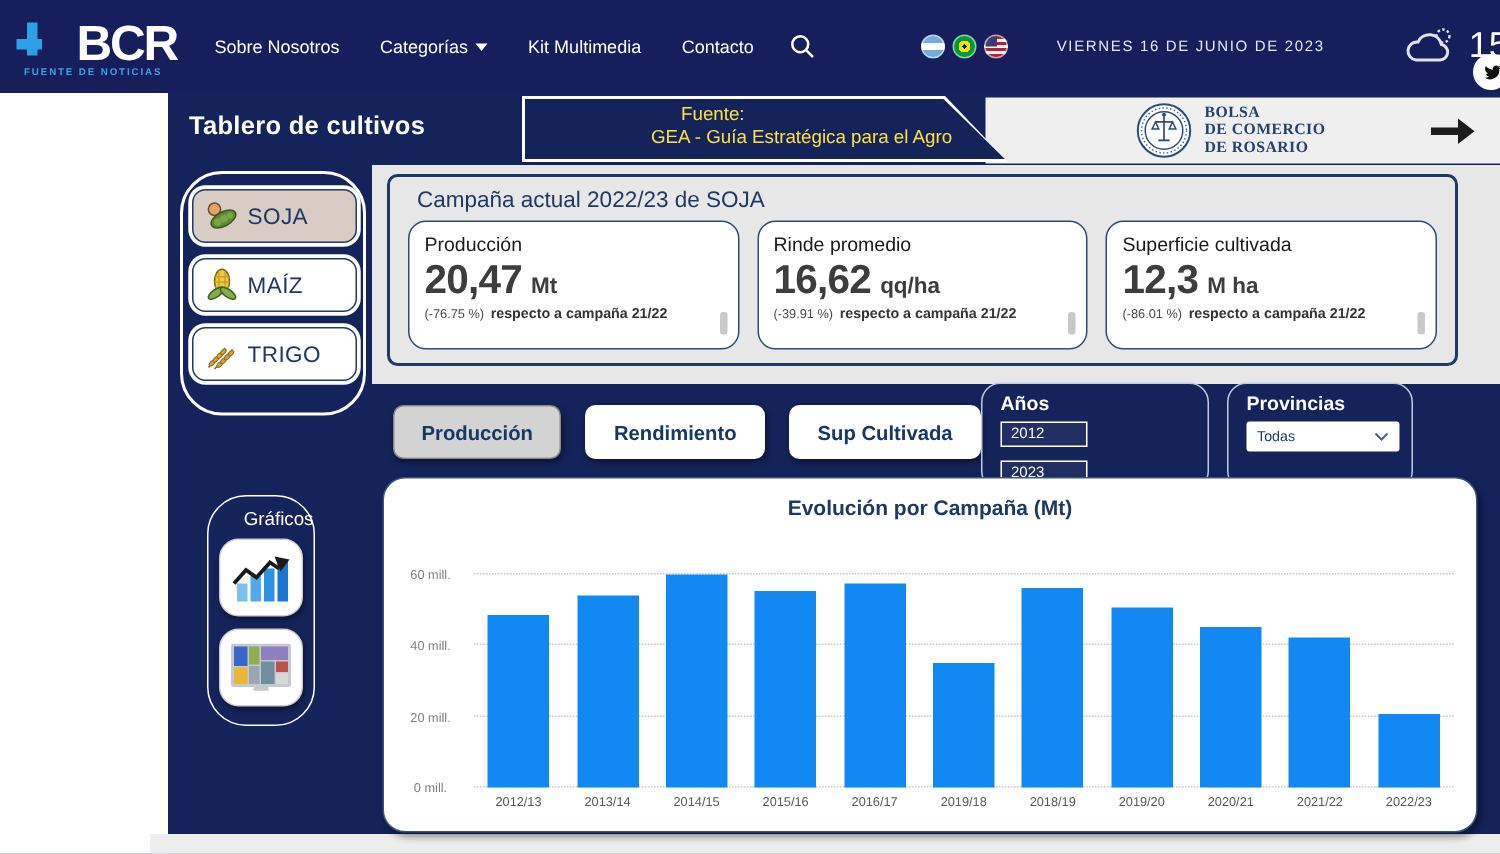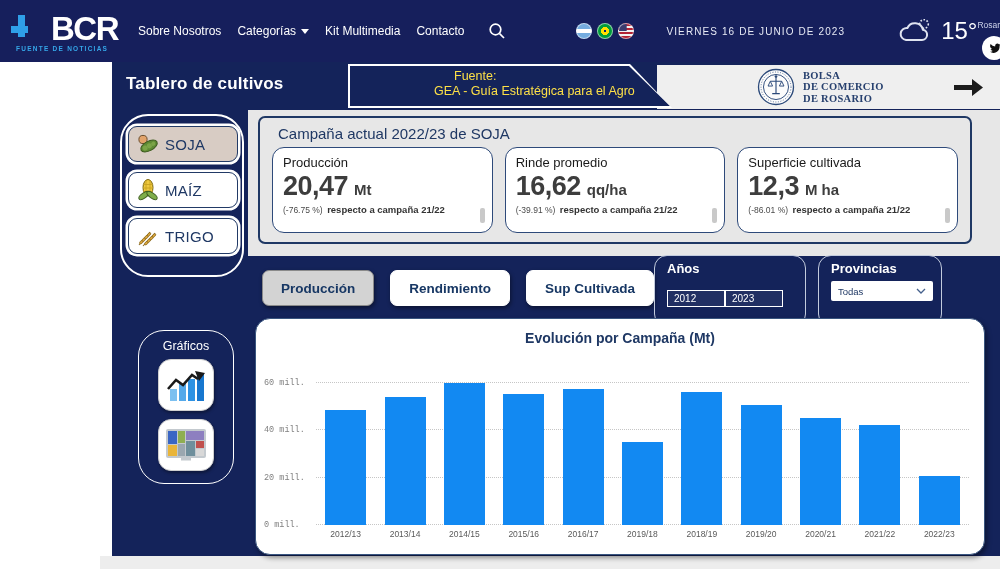--- a/index.html
+++ b/index.html
@@ -10,21 +10,21 @@
   
   .navbar { position:absolute; left:0; top:0; width:1000px; height:62px;
             background:#161f5c; display:flex; align-items:center; padding-left:10px; }
   .logo { width:108px; cursor:pointer; }
   .bcr-row { display:flex; align-items:center; height:36px;gap:34px; }
   .bcr-plus { position:relative; width:18px; height:30px; }
   .bcr-plus::before { content:""; position:absolute; left:8px; top:1px; width:7px; height:22px; background:#2f9fe8; }
   .bcr-plus::after  { content:""; position:absolute; left:1px; top:12px; width:17px; height:7px; background:#2f9fe8; }
   .bcr-text { font-size:33px; font-weight:800; color:#fff; letter-spacing:-1.5px; margin-left:-3px; }
   .bcr-tag { font-size:6.5px; font-weight:700; color:#35a7e9; letter-spacing:1.25px; margin:-2px 0 0 6px; }
-  .nav-links { display:flex; gap:16px; margin-left:20px; }
+  .nav-links { display:flex; gap:27px; margin-left:25px; }
   .nav-link { font-size:12px; color:#fff; white-space:nowrap; cursor:pointer; display:flex; align-items:center; gap:5px; }
   .chev { width:0; height:0; border-left:4px solid transparent; border-right:4px solid transparent; border-top:5px solid #fff; display:inline-block; }
   .search { margin-left:24px; cursor:pointer; display:flex; }
   .flags { display:flex; gap:5px; margin-left:70px; }
   .flag { width:16px; height:16px; border-radius:50%; border:1px solid rgba(255,255,255,.55); cursor:pointer; }
   .flag-ar { background:linear-gradient(180deg,#74ACDF 0 33%,#fff 33% 67%,#74ACDF 67%); }
   .flag-br { background:radial-gradient(circle at 50% 50%, #002776 0 15%, #FFDF00 15% 40%, #009C3B 40%); }
   .flag-us { background:linear-gradient(#3C3B6E,#3C3B6E) no-repeat 0 0/55% 50%,
              repeating-linear-gradient(180deg,#B22234 0 2px,#f2f2f2 2px 4px); }
   .navdate { margin-left:32px; font-size:10px; letter-spacing:1.1px; color:#e6e9f4; white-space:nowrap; }
@@ -61,22 +61,22 @@
   .crop-group { position:absolute; left:8px; top:52px; width:124px; border:2px solid #fff;
                 border-radius:28px; padding:10px 6px; }
   .crop-btn { width:110px; height:36px; background:#fff; border:1.2px solid #223a66; border-radius:9px;
               box-shadow:0 0 0 2.5px #fff; display:flex; align-items:center; gap:5px; padding-left:7px;
               margin-bottom:10px; cursor:pointer; }
   .crop-btn:last-child { margin-bottom:11px; }
   .crop-btn.selected { background:#d8ccc4; }
   .crop-label { font-size:15px; color:#1F3864; letter-spacing:.3px; }
 
   
-  .charts-group { position:absolute; left:26px; top:268px; width:96px; border:1.5px solid #fff;
-                  border-radius:26px; padding:8px 0 12px; text-align:center; }
+  .charts-group { position:absolute; left:26px; top:268px; width:72px; border:1.5px solid #fff;
+                  border-radius:26px; padding:8px 0 12px; text-align:right; }
   .charts-label { font-size:12.5px; color:#fff; margin-bottom:6px; }
   .chart-icon-btn { width:56px; height:52px; background:#fff; border:1.5px solid #cfcfcf; border-radius:13px;
                     margin:0 auto 8px; display:flex; align-items:center; justify-content:center;
                     cursor:pointer; box-shadow:1px 2px 3px rgba(0,0,0,.35); }
   .chart-icon-btn:last-child { margin-bottom:0; }
 
   
   .main { position:absolute; left:136px; top:48px; width:752px; height:446px; }
   .summary-panel { position:absolute; left:0; top:0; width:100%; height:146px; background:#e7e7e7; }
   .summary-box { position:absolute; left:10px; top:6px; width:714px; height:128px;
@@ -99,34 +99,34 @@
   .tabs { position:absolute; left:14px; top:160px; display:flex; gap:16px; }
   .tab { height:36px; line-height:35px; padding:0 18px; background:#fff; border:1px solid #fff;
          border-radius:7px; font-size:13.5px; font-weight:700; color:#173764; cursor:pointer;
          box-shadow:1px 2px 4px rgba(0,0,0,.45); }
   .tab.selected { background:#d3d3d3; border-color:#8a8a8a; }
   .filter-box { position:absolute; top:145px; height:72px; border:1px solid #c2cbdd; border-radius:13px;
                 padding:5px 12px; }
   .years-box { left:406px; width:152px; }
   .prov-box { left:570px; width:124px; }
   .filter-label { font-size:13px; font-weight:700; color:#fff; }
-  .years-inputs { display:flex; margin-top:14px; }
+  .years-inputs { display:flex; gap:9px; margin-top:5px;flex-direction:column; }
   .year-input { width:58px; height:17px; background:rgba(255,255,255,.06); border:1px solid #fff;
                 color:#fff; font-size:10px; padding-left:6px; font-family:"Liberation Sans",sans-serif; }
   .prov-select { margin-top:5px; width:102px; height:20px; background:#fff; border-radius:2px;
                  display:flex; align-items:center; justify-content:space-between; padding:0 7px; cursor:pointer; }
   .prov-value { font-size:9.5px; color:#1f3864; }
 
   
   .chart-card { position:absolute; left:7px; top:208px; width:730px; height:237px; background:#fff;
                 border:1px solid #39557f; border-radius:15px; box-shadow:2px 3px 5px rgba(0,0,0,.4); }
   .chart-title { text-align:center; margin-top:11px; font-size:14px; font-weight:700; color:#1F3864; }
   .chart-plot { position:absolute; left:60px; right:15px; top:40px; bottom:29px; }
   .gridline { position:absolute; left:0; right:0; border-top:1px dotted #c6c6c6; }
-  .ytick { position:absolute; left:-52px; width:46px; text-align:left; font-size:8.5px; color:#808080;font-family:Liberation Mono, monospace; }
+  .ytick { position:absolute; left:-52px; width:46px; text-align:center; font-size:8.5px; color:#808080; }
   .bars { position:absolute; inset:0; display:flex; }
   .bar-slot { flex:1; position:relative; display:flex; flex-direction:column; align-items:center;
               justify-content:flex-end; height:100%; }
   .bar { width:41px; cursor:pointer; }
   .xtick { position:absolute; top:calc(100% + 4px); font-size:8.5px; color:#595959; white-space:nowrap; }
 </style>
 </head>
 <body>
 
 <div class="page">

